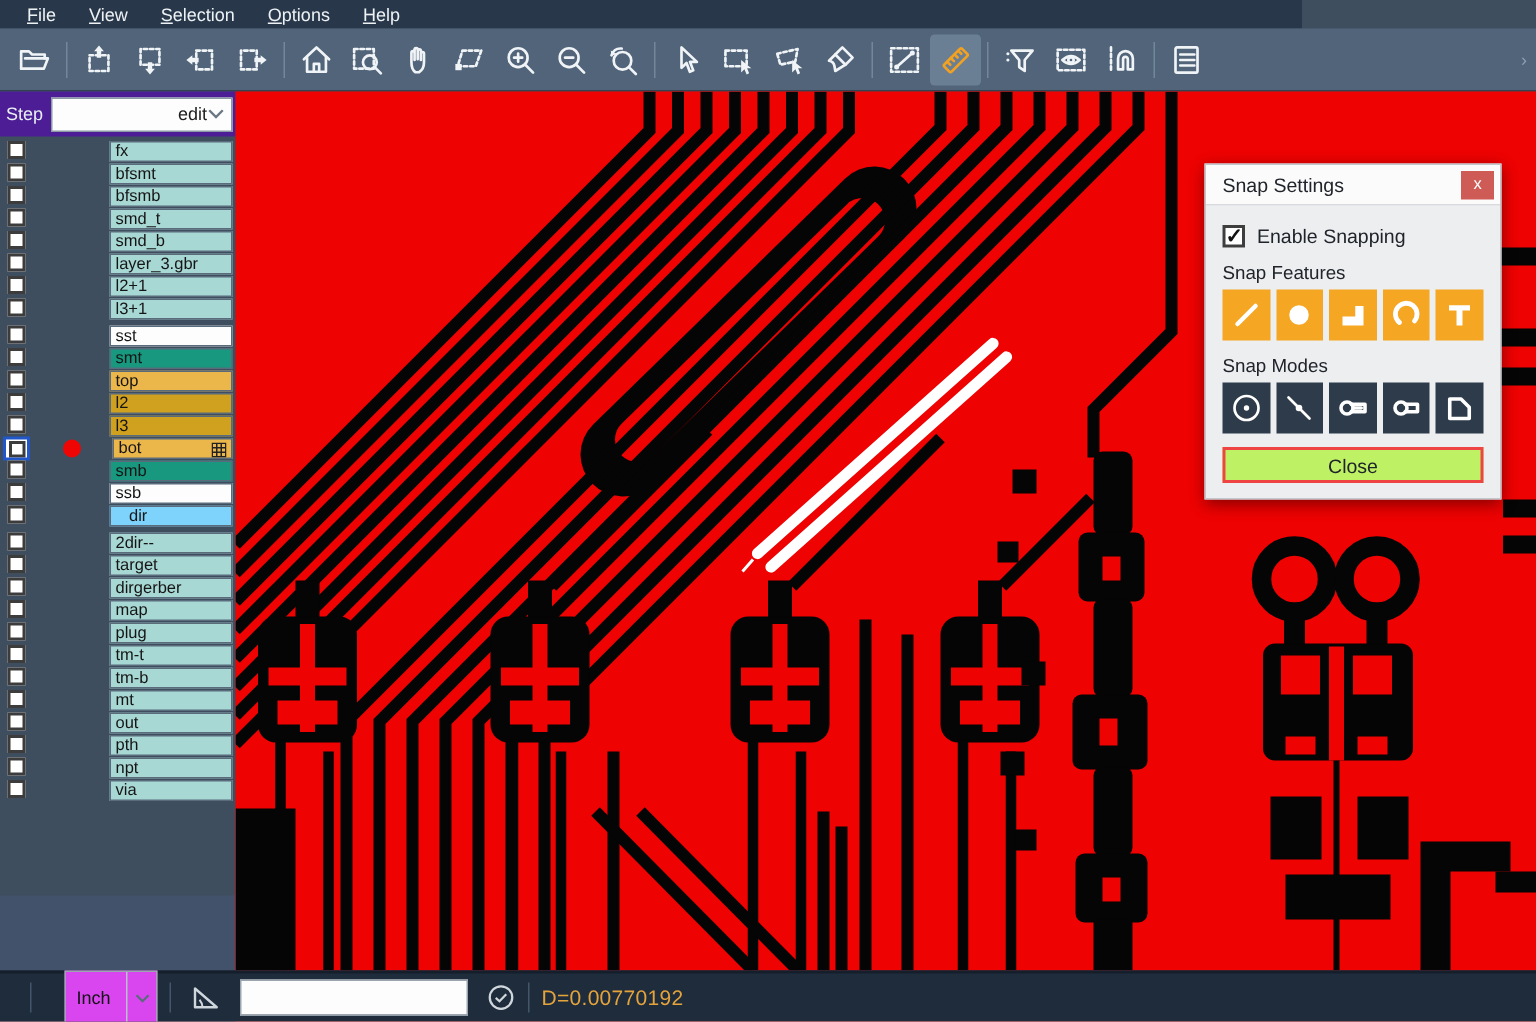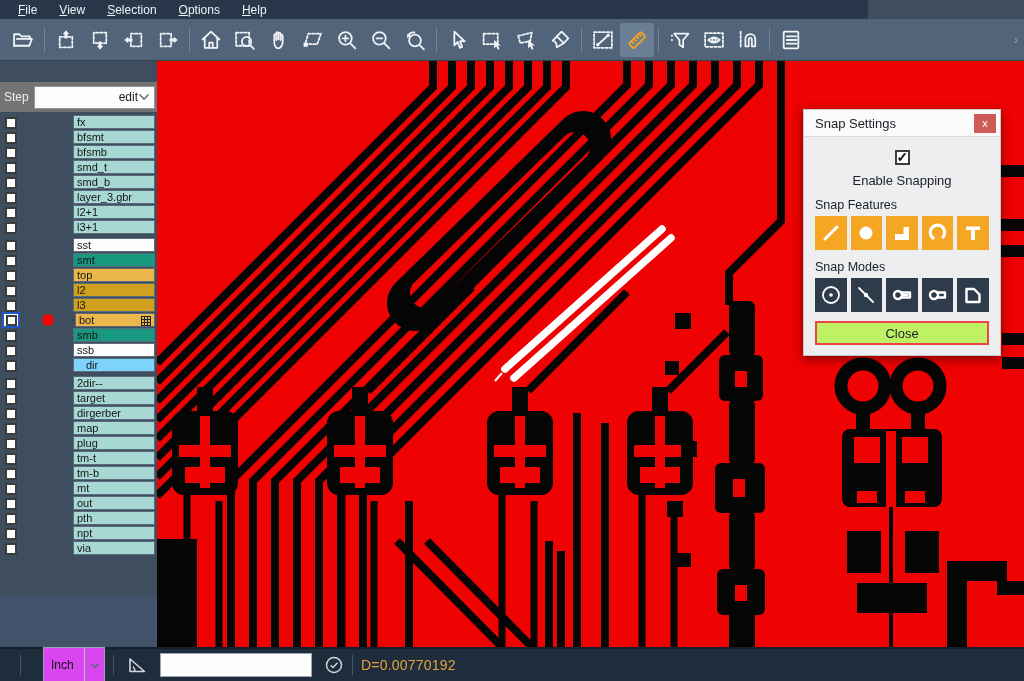--- a/index.html
+++ b/index.html
@@ -16,27 +16,27 @@
   .toolbar { position:absolute; left:0; top:19px; width:1024px; height:42px; background:#51647a;
              display:flex; align-items:center; padding-left:6px; border-bottom:1px solid #33424f; }
   .tbtn { width:34px; height:34px; display:flex; align-items:center; justify-content:center; border-radius:3px; flex:0 0 auto; }
   .tbtn.active { background:#6b7f94; }
   .tbtn svg { stroke:#f0f4f7; fill:none; stroke-width:1.7; stroke-linejoin:round; stroke-linecap:round; }
   .tsep { width:1px; height:24px; background:#74879a; margin:0 4px; flex:0 0 auto; }
   .toolbar-overflow { margin-left:auto; margin-right:6px; color:#8ea0b2; font-size:12px; }
 
   
   .sidebar { position:absolute; left:0; top:61px; width:157px; height:586px; background:#3e4e5f; }
-  .steprow { height:30px; display:flex; align-items:center; padding:3px 2px 3px 4px; background:#737373; gap:5px;margin-top:21px; }
+  .steprow { height:30px; display:flex; align-items:center; padding:3px 2px 3px 4px; background:#4c1d95; gap:5px; }
   .steplabel { color:#e8eef2; font-size:12px; }
   .stepdd { flex:1; height:23px; background:#fdfdfd; border:1px solid #8b98a5; display:flex; align-items:center;
             justify-content:flex-end; padding:0 4px 0 6px; font-size:12px; color:#1c1c1c; }
   .layerlist { padding:3px 2px 0 0; }
   .lgroup { margin-bottom:4px; }
-  .lrow { display:flex; align-items:flex-end; height:14px; margin-bottom:1px;gap:20px; }
+  .lrow { display:flex; align-items:flex-start; height:14px; margin-bottom:1px;gap:20px; }
   .cb { width:12px; height:12px; background:#ffffff; border:2px solid #3c3c3c; margin-left:5px; flex:0 0 auto; }
   .cbwrap { width:16px; height:14px; flex:0 0 auto; display:flex; align-items:center; margin-left:3px; }
   .cbwrap .cb { width:11px; height:11px; margin-left:0; border-width:2px; }
   .cbwrap.sel { outline:2px solid #2157c8; outline-offset:-1px; background:#fff; justify-content:center; }
   .ind { width:14px; height:14px; flex:0 0 auto; display:flex; align-items:center; justify-content:center; margin-left:2px; }
   .dot { width:12px; height:12px; border-radius:50%; background:#f00505; }
   .cell { flex:1; height:14px; display:flex; align-items:center; padding-left:3px; font-size:11px; color:#151515;
           border:1px solid #5a6b7c; position:relative; }
   .cell[data-color="teal"]   { background:#a8d8d4; }
   .cell[data-color="white"]  { background:#fdfdfd; }
@@ -70,21 +70,21 @@
 
   
   .dialog { position:absolute; left:803px; top:109px; width:198px; background:#eceef0; border:1px solid #c3c7cb;
             box-shadow:0 3px 10px rgba(0,0,0,.45); font-size:13px; color:#20242a; }
   .dtitlebar { height:27px; background:#fbfbfb; border-bottom:1px solid #d8dadd; display:flex; align-items:center;
                padding:0 4px 0 11px; justify-content:space-between; }
   .dtitle { font-size:13px; }
   .dclose { width:22px; height:19px; background:#cf5b57; color:#fff; font-size:11px; display:flex; align-items:center;
             justify-content:center; line-height:1; }
   .dbody { padding:9px 11px 10px 11px; }
-  .dcheckrow { display:flex; align-items:center; gap:8px; margin:4px 0 2px 0;flex-direction:column; }
+  .dcheckrow { display:flex; align-items:center; gap:8px; margin:4px 0 2px 0; }
   .dcheck { width:15px; height:15px; background:#fff; border:2px solid #3e3e3e; position:relative; flex:0 0 auto; }
   .dcheck.checked::after { content:"✓"; position:absolute; left:0px; top:-3px; font-size:14px; color:#111; font-weight:bold; }
   .dsection { margin:10px 0 4px 0; font-size:12.5px; }
   .iconrow { display:flex; gap:4px; }
   .fbtn { width:34px; height:34px; background:#f5a623; display:flex; align-items:center; justify-content:center; }
   .mbtn { width:34px; height:34px; background:#2d3b4a; display:flex; align-items:center; justify-content:center; }
   .fbtn svg, .mbtn svg { stroke:#ffffff; fill:none; stroke-width:2.4; stroke-linecap:round; stroke-linejoin:round; }
   .dclosebtn { margin-top:9px; width:100%; height:24px; background:#bef264; border:2px solid #ef4444;
                display:flex; align-items:center; justify-content:center; font-size:13px; }
 </style>

